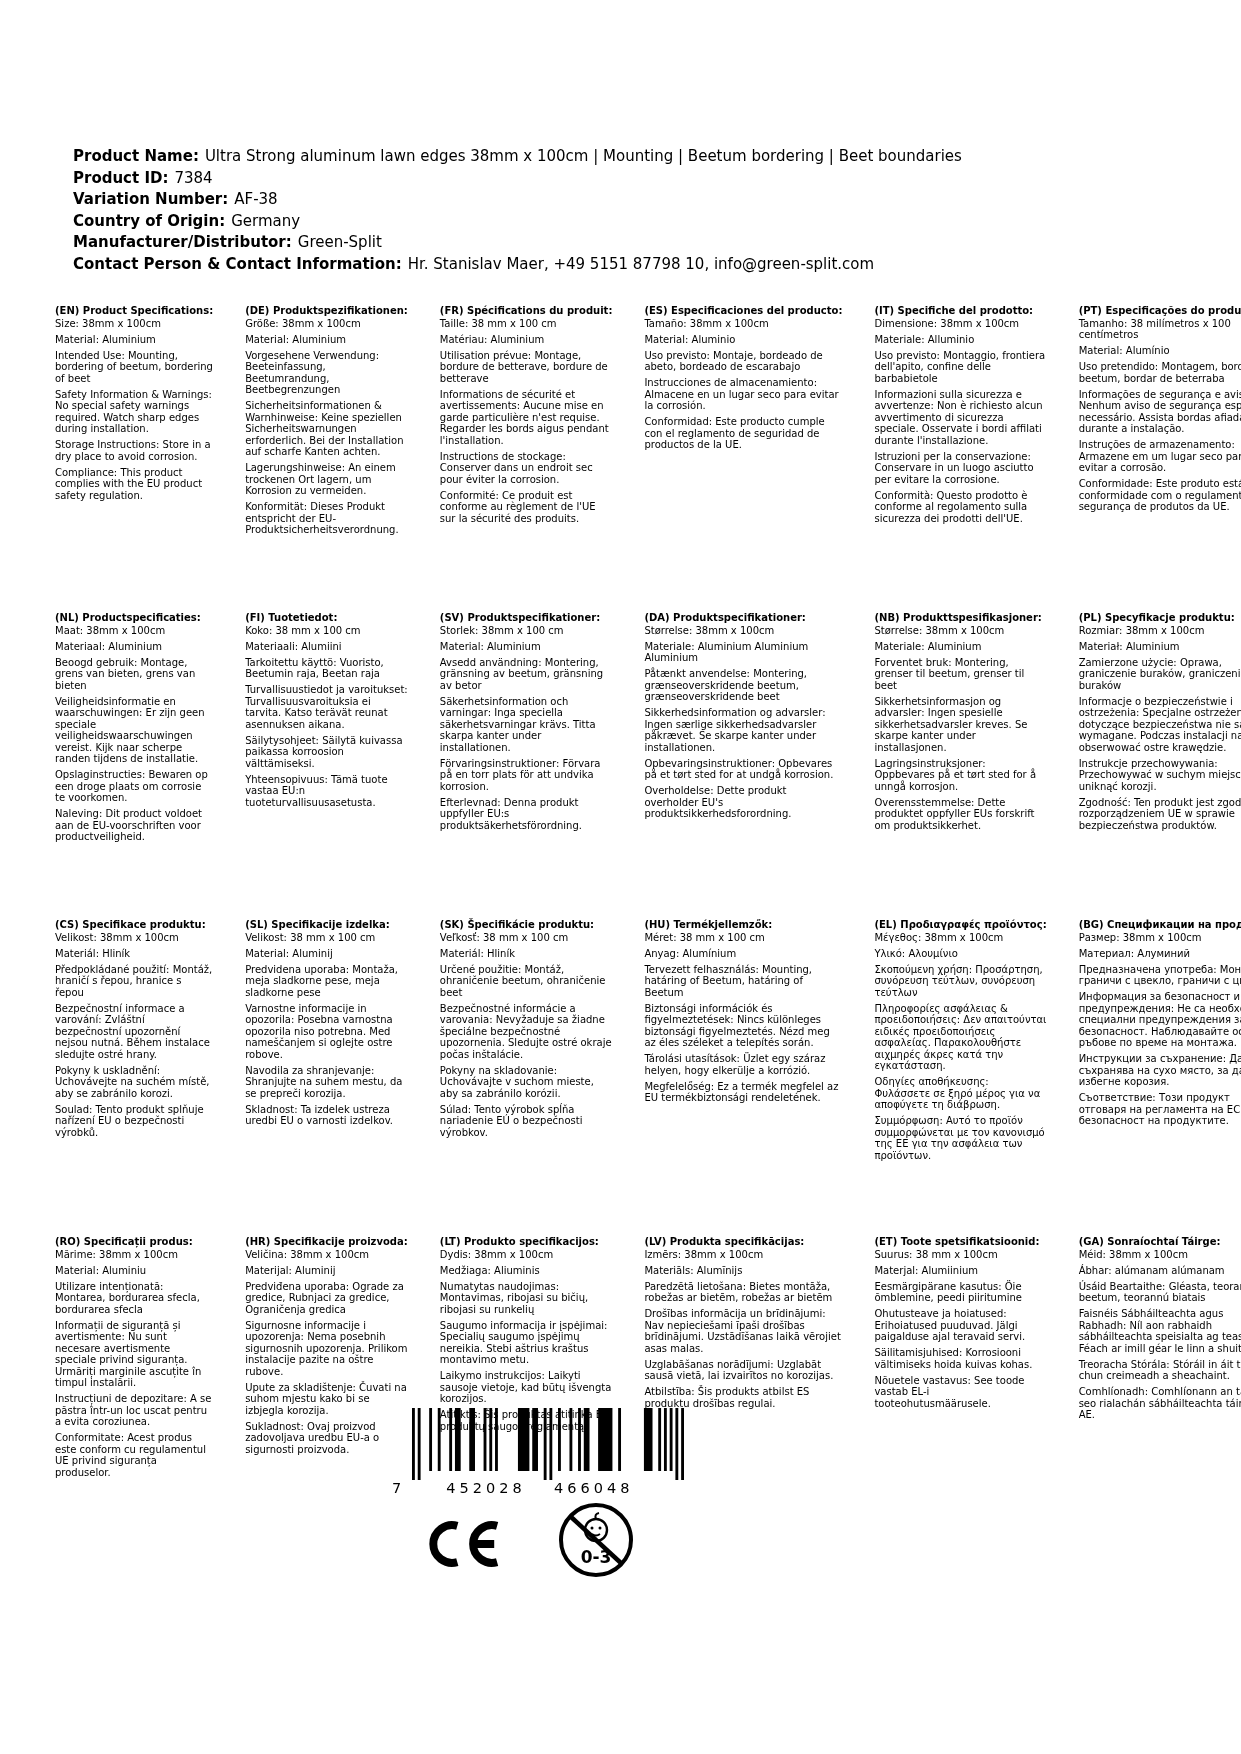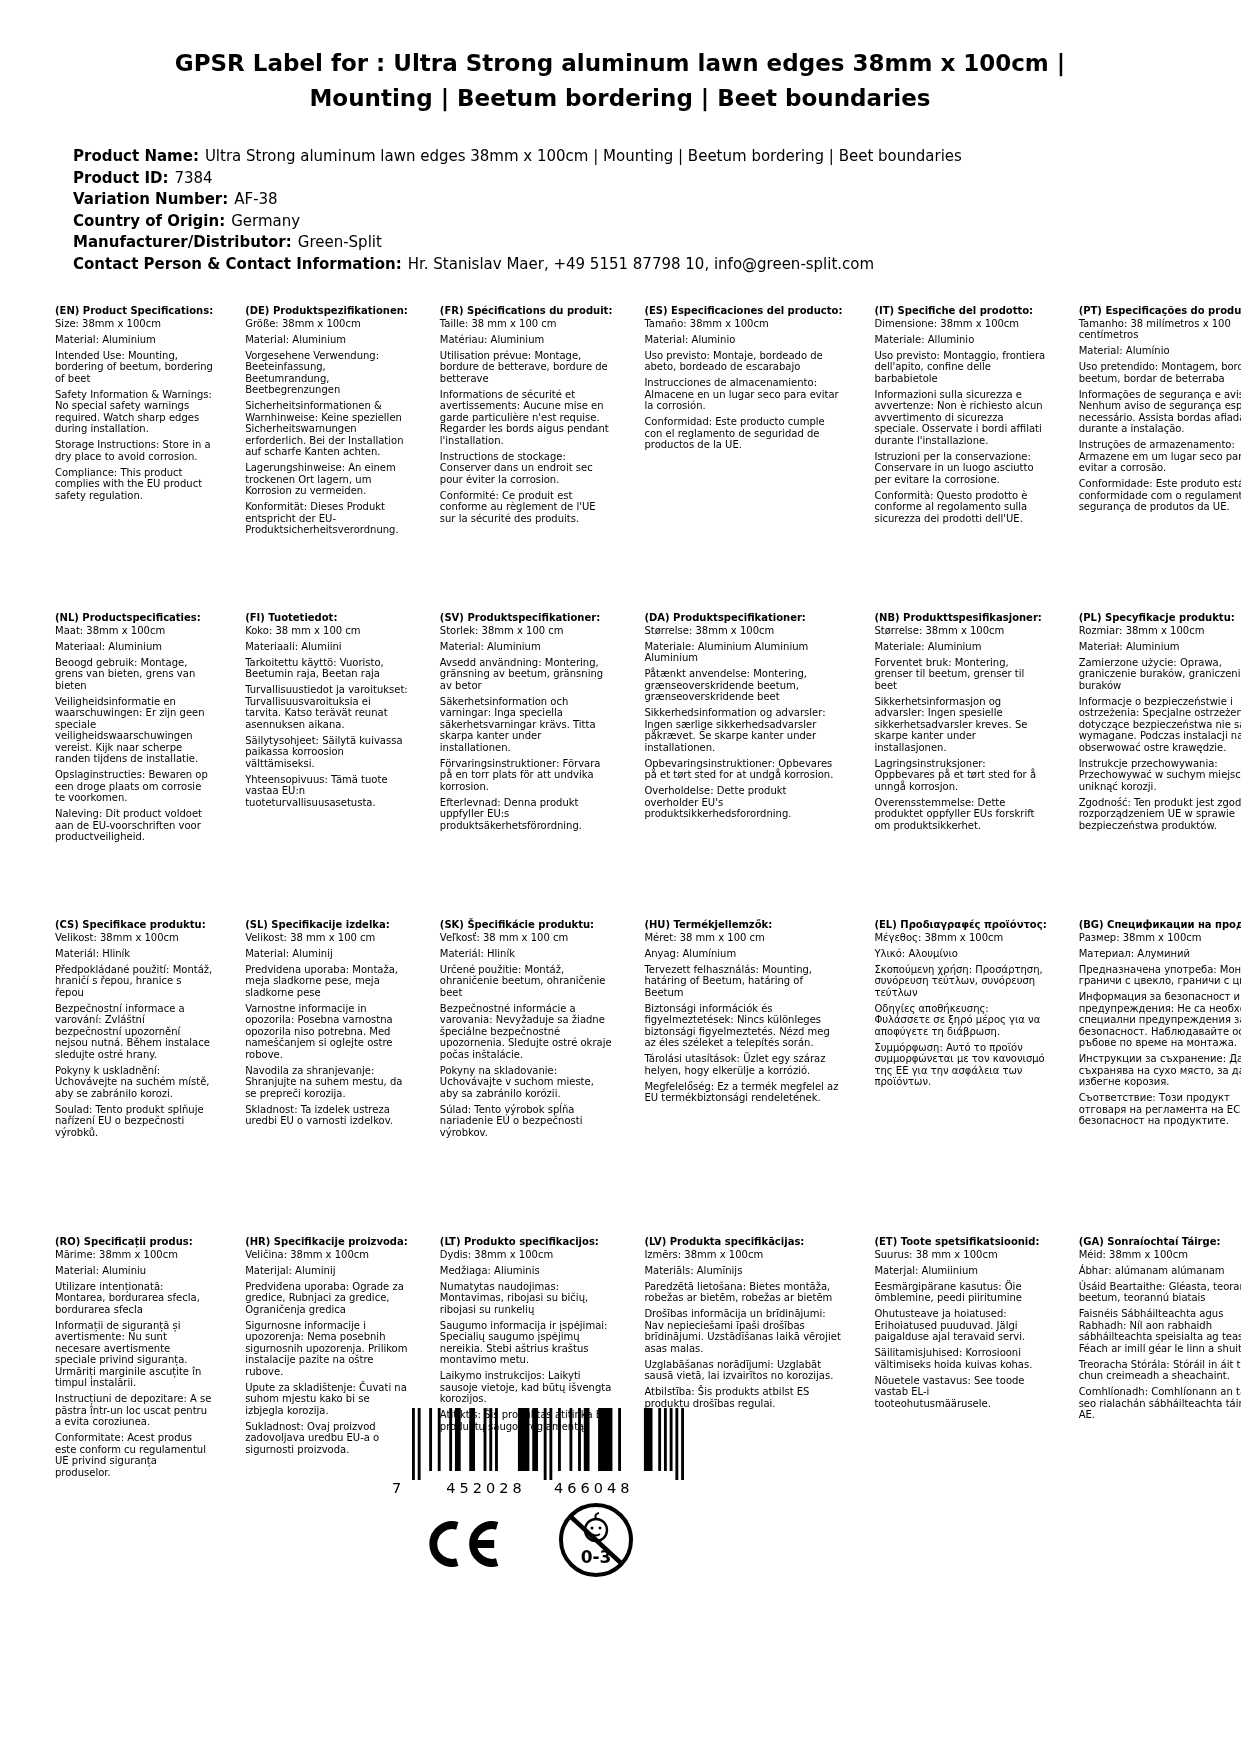--- a/index.html
+++ b/index.html
@@ -24,21 +24,20 @@
   .bc-g1{position:absolute;left:14px;top:0;width:120px;text-align:center;}
   .bc-g2{position:absolute;left:142px;top:0;width:120px;text-align:left;}
   .ce-mark{position:absolute;top:1516px;left:424px;}
   .age-mark{position:absolute;top:1500px;left:556px;}
 </style>
 </head>
 <body>
 
 <div class="page">
 
-  <div class="title">GPSR Label for : Ultra Strong aluminum lawn edges 38mm x 100cm | Mounting | Beetum bordering | Beet boundaries</div>
 
   <div class="info-block" id="info-block">
       <div class="info-line"><span class="info-label">Product Name:</span><span class="info-value">Ultra Strong aluminum lawn edges 38mm x 100cm | Mounting | Beetum bordering | Beet boundaries</span></div>
       <div class="info-line"><span class="info-label">Product ID:</span><span class="info-value">7384</span></div>
       <div class="info-line"><span class="info-label">Variation Number:</span><span class="info-value">AF-38</span></div>
       <div class="info-line"><span class="info-label">Country of Origin:</span><span class="info-value">Germany</span></div>
       <div class="info-line"><span class="info-label">Manufacturer/Distributor:</span><span class="info-value">Green-Split</span></div>
       <div class="info-line"><span class="info-label">Contact Person &amp; Contact Information:</span><span class="info-value">Hr. Stanislav Maer, +49 5151 87798 10, info@green-split.com</span></div>
     </div>
 
@@ -184,20 +183,21 @@
         <div class="lang-par">Tervezett felhasználás: Mounting, határing of Beetum, határing of Beetum</div>
         <div class="lang-par">Biztonsági információk és figyelmeztetések: Nincs különleges biztonsági figyelmeztetés. Nézd meg az éles széleket a telepítés során.</div>
         <div class="lang-par">Tárolási utasítások: Üzlet egy száraz helyen, hogy elkerülje a korrózió.</div>
         <div class="lang-par">Megfelelőség: Ez a termék megfelel az EU termékbiztonsági rendeletének.</div>
       </div>
       <div class="lang-cell">
         <div class="lang-header">(EL) Προδιαγραφές προϊόντος:</div>
         <div class="lang-par">Μέγεθος: 38mm x 100cm</div>
         <div class="lang-par">Υλικό: Αλουμίνιο</div>
         <div class="lang-par">Σκοπούμενη χρήση: Προσάρτηση, συνόρευση τεύτλων, συνόρευση τεύτλων</div>
+        <div class="lang-par">Πληροφορίες ασφάλειας &amp; προειδοποιήσεις: Δεν απαιτούνται ειδικές προειδοποιήσεις ασφαλείας. Παρακολουθήστε αιχμηρές άκρες κατά την εγκατάσταση.</div>
         <div class="lang-par">Οδηγίες αποθήκευσης: Φυλάσσετε σε ξηρό μέρος για να αποφύγετε τη διάβρωση.</div>
         <div class="lang-par">Συμμόρφωση: Αυτό το προϊόν συμμορφώνεται με τον κανονισμό της ΕΕ για την ασφάλεια των προϊόντων.</div>
       </div>
       <div class="lang-cell">
         <div class="lang-header">(BG) Спецификации на продукта:</div>
         <div class="lang-par">Размер: 38mm x 100cm</div>
         <div class="lang-par">Материал: Алуминий</div>
         <div class="lang-par">Предназначена употреба: Монтаж, граничи с цвекло, граничи с цвекло</div>
         <div class="lang-par">Информация за безопасност и предупреждения: Не са необходими специални предупреждения за безопасност. Наблюдавайте остри ръбове по време на монтажа.</div>
         <div class="lang-par">Инструкции за съхранение: Да се съхранява на сухо място, за да се избегне корозия.</div>

